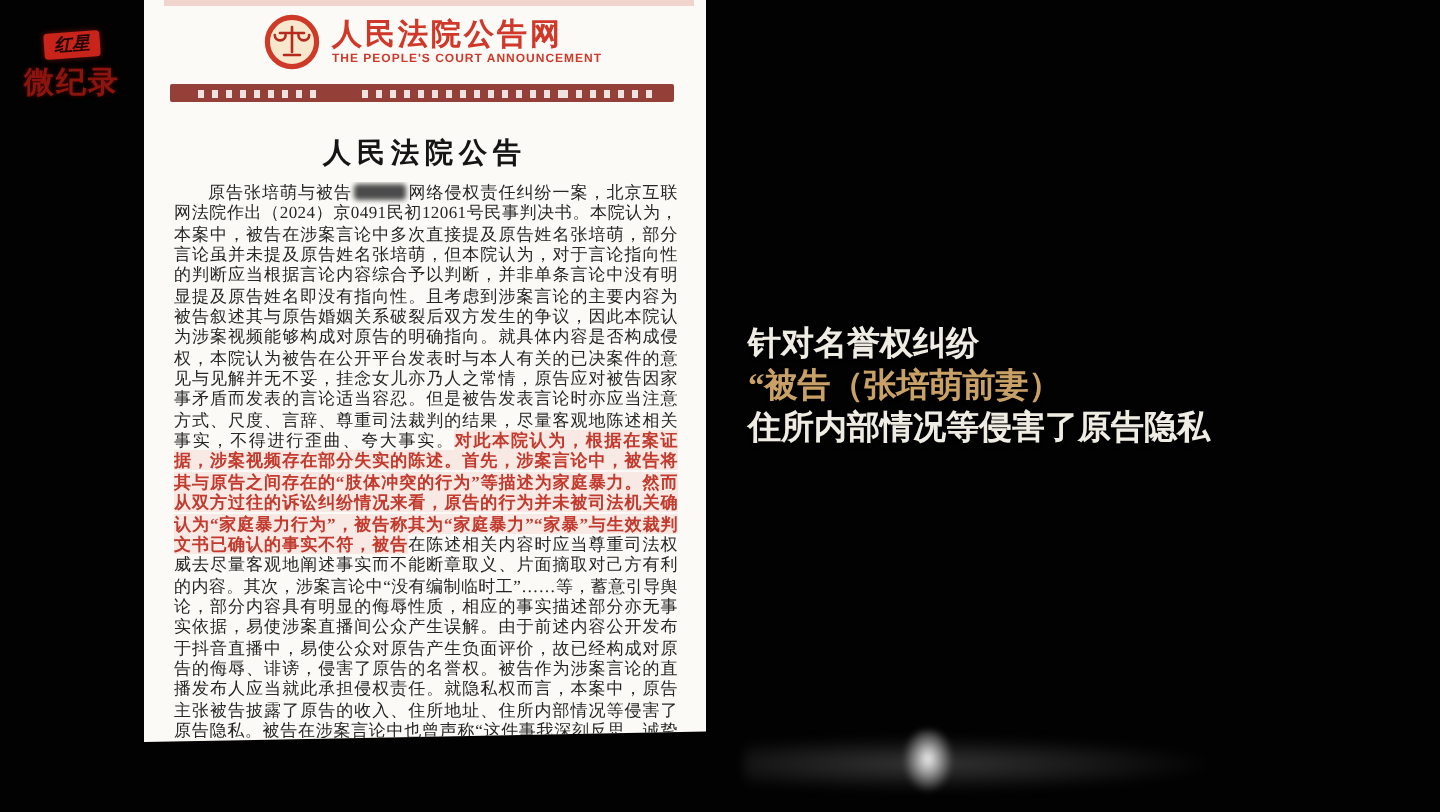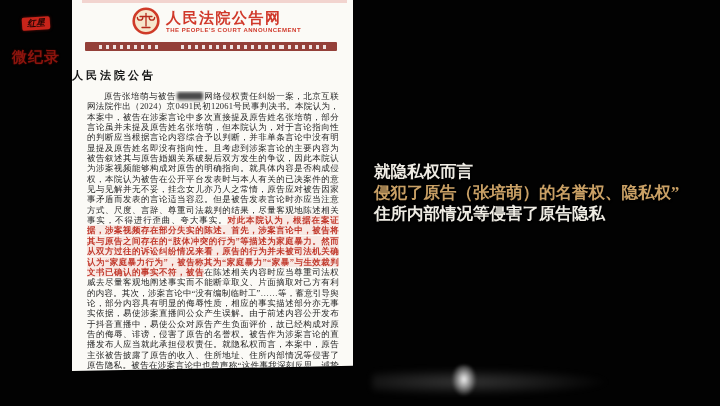--- a/index.html
+++ b/index.html
@@ -6,21 +6,21 @@
   .stage{position:relative;width:720px;height:406px;background:#020202;overflow:hidden;
          font-family:"Liberation Sans",sans-serif;}
 
   
   .watermark{position:absolute;left:12px;top:12px;width:70px;}
   .redstar-badge{display:inline-block;background:#c8241a;color:#230603;
      font-family:"Liberation Serif",serif;font-weight:bold;font-style:italic;
      font-size:9px;line-height:11px;padding:1px 5px;border-radius:2px;
      transform:rotate(-4deg);margin-left:10px;box-shadow:0 0 3px rgba(200,30,20,.5);}
   .watermark-label{font-family:Liberation Mono, monospace;font-weight:900;
-     font-size:15px;letter-spacing:1px;color:var(--brand-dark-red);margin-top:18px;
+     font-size:15px;letter-spacing:1px;color:var(--brand-dark-red);margin-top:2px;
      text-shadow:0 0 2px rgba(120,10,5,.6);}
 
   
   .paper{position:absolute;left:72px;top:0;width:281px;height:371px;
      background:var(--paper);clip-path:polygon(0 0,100% 0,100% 98.6%,0 100%);}
   .paper-topline{position:absolute;left:10px;top:0;right:6px;height:3px;
      background:#efc7c1;opacity:.75;}
   .site-header{position:absolute;left:60px;top:7px;display:flex;align-items:center;}
   .emblem{width:28px;height:28px;flex:0 0 auto;margin-right:6px;}
   .site-titles{padding-top:1px;}
@@ -29,22 +29,22 @@
   .site-subtitle{color:var(--accent-red);font-size:6px;letter-spacing:.5px;
      line-height:8px;font-weight:bold;}
   .navbar{position:absolute;left:13px;top:42px;width:252px;height:9px;
      background:var(--navbar-red);border-radius:1px;}
   .nav-dashes{position:absolute;top:2.5px;height:4px;
      background:repeating-linear-gradient(90deg,rgba(255,255,255,.85) 0 3px,rgba(255,255,255,0) 3px 7px);}
   .nav-dashes.left{left:14px;width:62px;}
   .nav-dashes.center{left:96px;width:100px;}
   .nav-dashes.right{right:10px;width:46px;}
 
-  .doc-title{position:absolute;left:0;right:0;top:68px;
-     font-family:"Liberation Serif",serif;font-weight:bold;font-size:11px;
+  .doc-title{position:absolute;left:0;right:0;top:68px;text-align:center;
+     font-family:"Liberation Serif",serif;font-weight:bold;font-size:14px;
      letter-spacing:3px;color:#151515;}
   .doc-body{position:absolute;left:15px;top:91px;width:252px;height:278px;
      overflow:hidden;font-family:"Liberation Serif",serif;font-size:8.5px;
      line-height:10.35px;color:#262626;text-align:justify;letter-spacing:.2px;}
   .doc-body p{margin:0;text-indent:2em;}
   .redacted{display:inline-block;width:26px;height:8px;background:#4b4b4b;
      filter:blur(1.4px);border-radius:2px;vertical-align:-1px;margin:0 1px;}
   .red-span{color:var(--doc-red);background:rgba(222,86,66,.10);font-weight:bold;}
 
   
@@ -101,21 +101,21 @@
     <div class="doc-title">人民法院公告</div>
 
     <div class="doc-body">
       <p>
         <span>原告张培萌与被告</span><span class="redacted"></span><span>网络侵权责任纠纷一案，北京互联网法院作出（2024）京0491民初12061号民事判决书。本院认为，本案中，被告在涉案言论中多次直接提及原告姓名张培萌，部分言论虽并未提及原告姓名张培萌，但本院认为，对于言论指向性的判断应当根据言论内容综合予以判断，并非单条言论中没有明显提及原告姓名即没有指向性。且考虑到涉案言论的主要内容为被告叙述其与原告婚姻关系破裂后双方发生的争议，因此本院认为涉案视频能够构成对原告的明确指向。就具体内容是否构成侵权，本院认为被告在公开平台发表时与本人有关的已决案件的意见与见解并无不妥，挂念女儿亦乃人之常情，原告应对被告因家事矛盾而发表的言论适当容忍。但是被告发表言论时亦应当注意方式、尺度、言辞、尊重司法裁判的结果，尽量客观地陈述相关事实，不得进行歪曲、夸大事实。</span><span class="red-span">对此本院认为，根据在案证据，涉案视频存在部分失实的陈述。首先，涉案言论中，被告将其与原告之间存在的“肢体冲突的行为”等描述为家庭暴力。然而从双方过往的诉讼纠纷情况来看，原告的行为并未被司法机关确认为“家庭暴力行为”，被告称其为“家庭暴力”“家暴”与生效裁判文书已确认的事实不符，被告</span><span>在陈述相关内容时应当尊重司法权威去尽量客观地阐述事实而不能断章取义、片面摘取对己方有利的内容。其次，涉案言论中“没有编制临时工”……等，蓄意引导舆论，部分内容具有明显的侮辱性质，相应的事实描述部分亦无事实依据，易使涉案直播间公众产生误解。由于前述内容公开发布于抖音直播中，易使公众对原告产生负面评价，故已经构成对原告的侮辱、诽谤，侵害了原告的名誉权。被告作为涉案言论的直播发布人应当就此承担侵权责任。就隐私权而言，本案中，原告主张被告披露了原告的收入、住所地址、住所内部情况等侵害了原告隐私。被告在涉案言论中也曾声称“这件事我深刻反思，诚挚给张培萌先生道歉。我过段时间会有这种系列的视频，大家就看着。我这个人就是我做错啥事就道歉，咱甭</span>
       </p>
     </div>
   </div>
 
   <div class="caption">
-    <div class="white">就隐私权而言</div>
-    <div class="gold">侵犯了原告（张培萌）的名誉权、隐私权”</div>
+    <div class="white">针对名誉权纠纷</div>
+    <div class="gold">“被告（张培萌前妻）</div>
     <div class="white">住所内部情况等侵害了原告隐私</div>
   </div>
 
   <div class="smear"></div>
   <div class="glyph-blur"></div>
 
 </div>
 
 </body></html>

